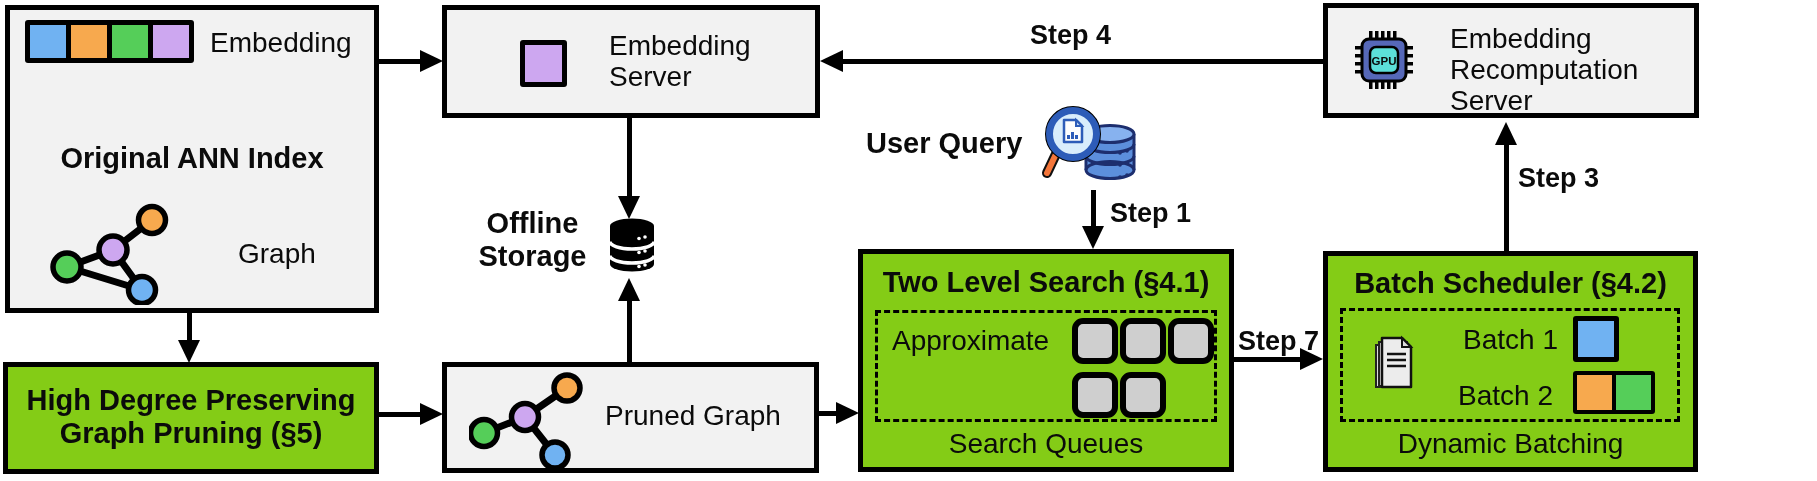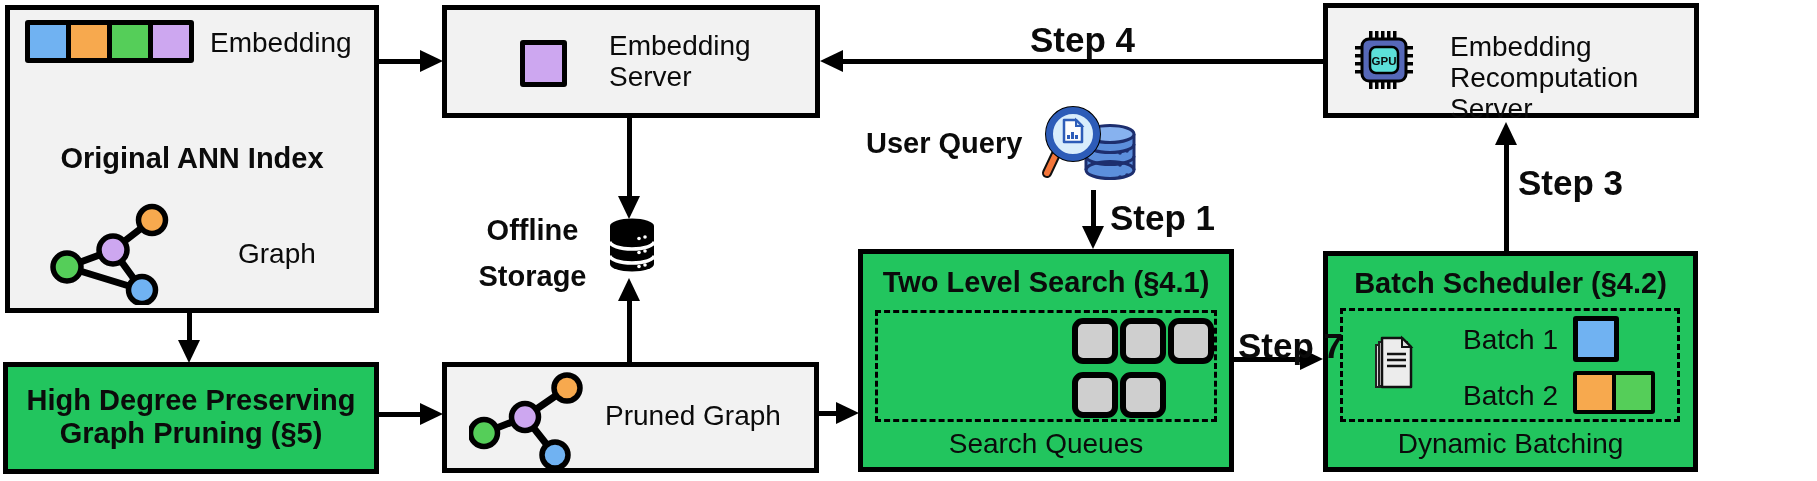--- a/index.html
+++ b/index.html
@@ -2,26 +2,26 @@
 <html><head>
 <meta charset="utf-8">
 <style>
   html,body{margin:0;padding:0;}
   body{
     width:1817px;height:481px;position:relative;background:#ffffff;
     font-family:"Liberation Sans", sans-serif;color:#0b0b0b;overflow:hidden;
   }
   .box{position:absolute;border:5px solid #000;box-sizing:border-box;}
   .light{background:#f2f2f2;}
-  .dark{background:#22c55e;}
+  .dark{background:#84cc16;}
   .lbl{position:absolute;font-size:28px;line-height:31px;white-space:nowrap;}
   .wrap{white-space:normal;}
   .bold{font-weight:700;}
   .center{text-align:center;}
-  .steplbl{position:absolute;font-size:35px;font-weight:700;white-space:nowrap;}
+  .steplbl{position:absolute;font-size:27px;font-weight:700;white-space:nowrap;}
   
   .hline,.vline{position:absolute;background:#000;}
   .hline{height:5px;}
   .vline{width:5px;}
   .ah{position:absolute;width:0;height:0;}
   .ah-right{border-top:11px solid transparent;border-bottom:11px solid transparent;border-left:23px solid #000;}
   .ah-left{border-top:11px solid transparent;border-bottom:11px solid transparent;border-right:23px solid #000;}
   .ah-down{border-left:11px solid transparent;border-right:11px solid transparent;border-top:23px solid #000;}
   .ah-up{border-left:11px solid transparent;border-right:11px solid transparent;border-bottom:23px solid #000;}
   
@@ -91,21 +91,21 @@
         <rect x="2" y="42" width="9" height="3.5"></rect>
       <rect x="51" y="18" width="9" height="3.5"></rect>
         <rect x="51" y="26" width="9" height="3.5"></rect>
         <rect x="51" y="34" width="9" height="3.5"></rect>
         <rect x="51" y="42" width="9" height="3.5"></rect>
     </g>
     <rect x="9" y="11" width="44" height="42" rx="7" stroke="#000" stroke-width="3" fill="#5668b8"></rect>
     <rect x="17" y="19" width="28" height="26" rx="6" stroke="#000" stroke-width="2.5" fill="#5ce0da"></rect>
     <text x="31" y="36.5" text-anchor="middle" font-size="11.5" font-weight="bold" fill="#0a0a0a" font-family="Liberation Sans, sans-serif">GPU</text>
   </svg>
-  <div class="lbl wrap" style="left:122px;top:23px;width:250px;">Embedding Recomputation Server</div>
+  <div class="lbl wrap" style="left:122px;top:15px;width:250px;">Embedding Recomputation Server</div>
 </div>
 
 <div class="box dark" style="left:3px;top:362px;width:376px;height:112px;padding-left:24px;">
   <div class="lbl wrap bold center" style="left:8px;top:17px;width:350px;font-size:29px;line-height:33px;">High Degree Preserving Graph Pruning (§5)</div>
 </div>
 
 <div class="box light" style="left:442px;top:362px;width:377px;height:111px;">
   <svg style="left:22px;top:4px;" width="135" height="100" viewBox="0 0 135 100">
     <g stroke="#000" stroke-width="7" stroke-linecap="round">
       <line x1="56" y1="46" x2="98" y2="17"></line>
@@ -115,21 +115,21 @@
     <g stroke="#000" stroke-width="5.5">
       <circle cx="98" cy="17" r="13" fill="#f7a94e"></circle>
       <circle cx="56" cy="46" r="13.5" fill="#cda7f0"></circle>
       <circle cx="15" cy="62" r="13.5" fill="#55ce59"></circle>
       <circle cx="86" cy="84" r="13" fill="#70b2f2"></circle>
     </g>
   </svg>
   <div class="lbl" style="left:158px;top:33px;">Pruned Graph</div>
 </div>
 
-<div class="lbl wrap bold center" style="left:470px;top:207px;width:125px;font-size:29px;line-height:46px;">Offline Storage</div>
+<div class="lbl wrap bold center" style="left:470px;top:207px;width:125px;font-size:29px;line-height:33px;">Offline Storage</div>
 <svg style="left:606px;top:216px;" width="52" height="60" viewBox="0 0 52 60">
   <path d="M4,10 v38 a22,7.5 0 0 0 44,0 V10 z" fill="#000000"></path>
   <ellipse cx="26" cy="10" rx="22" ry="7.5" fill="#000000"></ellipse>
   <path d="M4,25.5 a22,7.5 0 0 0 44,0" fill="none" stroke="#fff" stroke-width="3.5"></path>
   <path d="M4,39.5 a22,7.5 0 0 0 44,0" fill="none" stroke="#fff" stroke-width="3.5"></path>
   <g fill="#fff">
     <circle cx="33" cy="22.5" r="1.8"></circle>
       <circle cx="39" cy="21" r="1.8"></circle>
     <circle cx="33" cy="36.5" r="1.8"></circle>
       <circle cx="39" cy="35" r="1.8"></circle>
@@ -168,20 +168,21 @@
   <g fill="#2d5cb8">
     <rect x="27" y="29" width="3" height="4"></rect>
       <rect x="31" y="26" width="3" height="7"></rect>
       <rect x="35" y="29" width="3" height="4"></rect>
   </g>
 </svg>
 
 <div class="box dark" style="left:858px;top:249px;width:376px;height:223px;">
   <div class="lbl bold center" style="left:0;top:13px;width:100%;font-size:29px;">Two Level Search (§4.1)</div>
   <div class="dashed" style="left:12px;top:56px;width:342px;height:112px;">
+    <div class="lbl" style="left:14px;top:12px;">Approximate</div>
     <div class="qrow" style="left:194px;top:5px;">
         <div class="queue-square"></div>
         <div class="queue-square"></div>
         <div class="queue-square"></div>
       </div>
     <div class="qrow" style="left:194px;top:59px;">
         <div class="queue-square"></div>
         <div class="queue-square"></div>
       </div>
   </div>
@@ -197,21 +198,21 @@
       <path d="M12,5 h20 l9,9 v40 h-29 z" fill="#ececec" stroke="#111" stroke-width="2.5" stroke-linejoin="round"></path>
       <path d="M32,5 l9,9 h-9 z" fill="#dcdcdc" stroke="#111" stroke-width="2"></path>
       <g stroke="#111" stroke-width="2.5">
         <line x1="17" y1="21" x2="36" y2="21"></line>
           <line x1="17" y1="27" x2="36" y2="27"></line>
           <line x1="17" y1="33" x2="36" y2="33"></line>
       </g>
     </svg>
     <div class="lbl" style="left:110px;top:13px;width:105px;text-align:right;">Batch 1</div>
     <div class="sq c-blue" style="left:230px;top:5px;width:36px;height:36px;"></div>
-    <div class="lbl" style="left:110px;top:69px;width:105px;text-align:right;">Batch 2</div>
+    <div class="lbl" style="left:110px;top:69px;width:105px;text-align:center;">Batch 2</div>
     <div class="dbl" style="left:230px;top:60px;">
       <div class="cell c-orange"></div>
       <div class="cell c-green"></div>
     </div>
   </div>
   <div class="lbl center" style="left:0;bottom:8px;width:100%;">Dynamic Batching</div>
 </div>
 
 <div>
   <div class="hline" style="left:378px;top:59px;width:46px;"></div>

